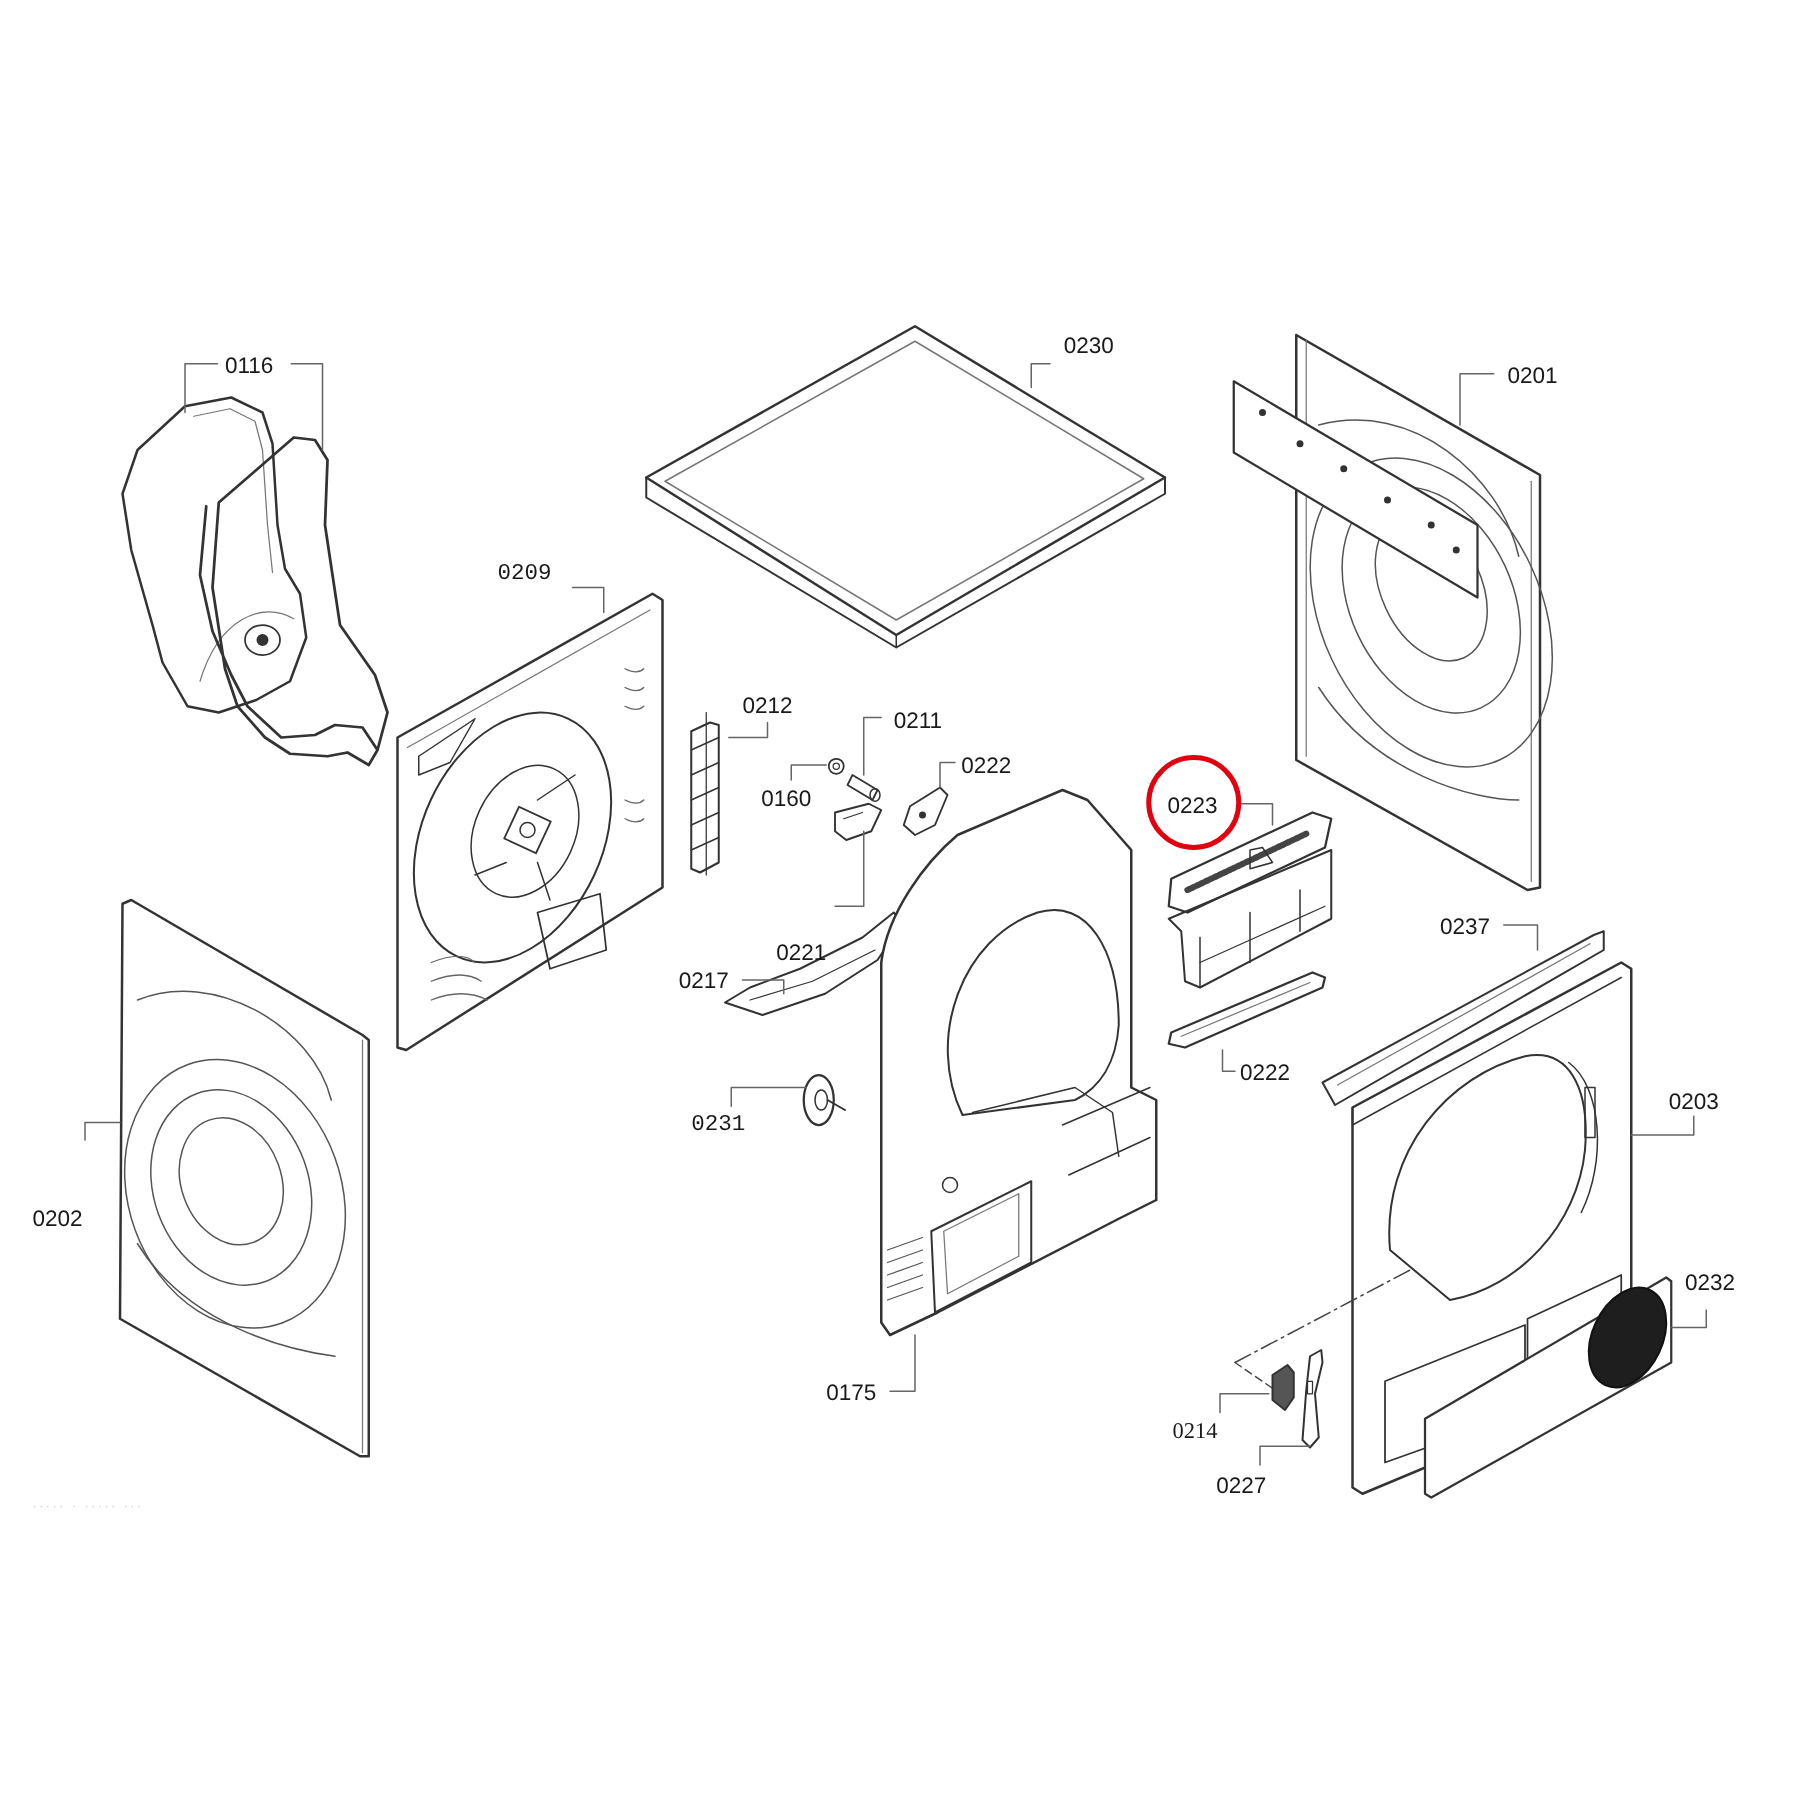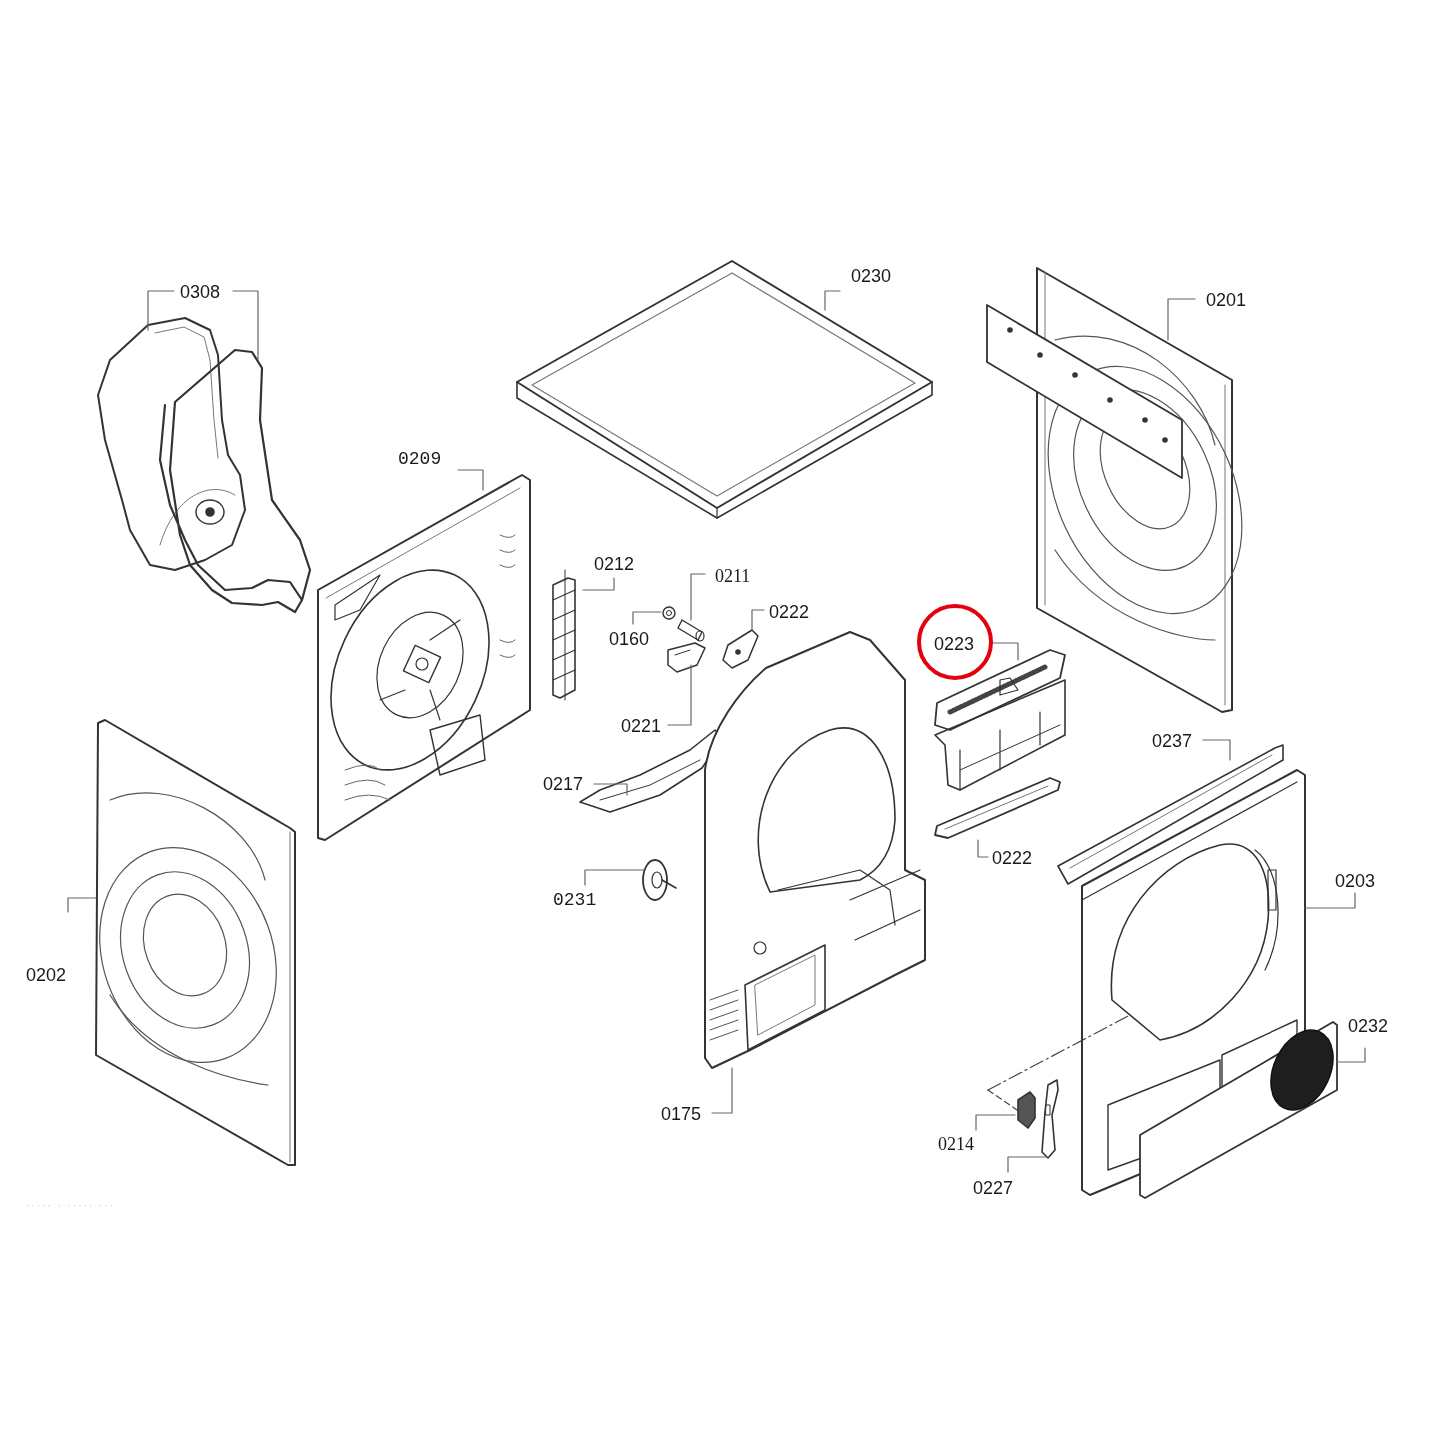--- a/index.html
+++ b/index.html
@@ -185,31 +185,31 @@
   </g>
   <polyline points="976,1130 976,1115 1015,1115" stroke="#666" stroke-width="1.2"></polyline>
 
   <g>
     <path d="M1048,1085 L1057,1080 L1058,1090 L1052,1115 L1055,1150 L1048,1158 L1042,1152 L1045,1112 Z" stroke-width="1.6"></path>
     <rect x="1046" y="1105" width="4" height="10" stroke-width="1"></rect>
   </g>
   <polyline points="1008,1172 1008,1157 1048,1157" stroke="#666" stroke-width="1.2"></polyline>
 </svg>
 
-<div class="lbl" style="left:180px;top:282px;">0308</div>
+<div class="lbl" style="left:180px;top:282px;">0116</div>
 <div class="lbl" style="left:851px;top:266px;">0230</div>
 <div class="lbl" style="left:1206px;top:290px;">0201</div>
 <div class="lbl" style="left:398px;top:449px;font-family:Liberation Mono, monospace;">0209</div>
 <div class="lbl" style="left:594px;top:554px;">0212</div>
-<div class="lbl" style="left:715px;top:566px;font-family:Liberation Serif, serif;">0211</div>
+<div class="lbl" style="left:715px;top:566px;">0211</div>
 <div class="lbl" style="left:769px;top:602px;">0222</div>
 <div class="lbl" style="left:609px;top:629px;">0160</div>
 <div class="lbl" style="left:934px;top:634px;">0223</div>
 <div class="highlight-ring" style="left:917px;top:604px;width:76px;height:76px;"></div>
-<div class="lbl" style="left:621px;top:716px;">0221</div>
+<div class="lbl" style="left:621px;top:752px;">0221</div>
 <div class="lbl" style="left:1152px;top:731px;">0237</div>
 <div class="lbl" style="left:543px;top:774px;">0217</div>
 <div class="lbl" style="left:992px;top:848px;">0222</div>
 <div class="lbl" style="left:1335px;top:871px;">0203</div>
 <div class="lbl" style="left:553px;top:890px;font-family:Liberation Mono, monospace;">0231</div>
 <div class="lbl" style="left:26px;top:925px;margin-top:40px;">0202</div>
 <div class="lbl" style="left:1348px;top:1016px;">0232</div>
 <div class="lbl" style="left:661px;top:1104px;">0175</div>
 <div class="lbl" style="left:938px;top:1134px;font-family:Liberation Serif, serif;">0214</div>
 <div class="lbl" style="left:973px;top:1178px;">0227</div>

